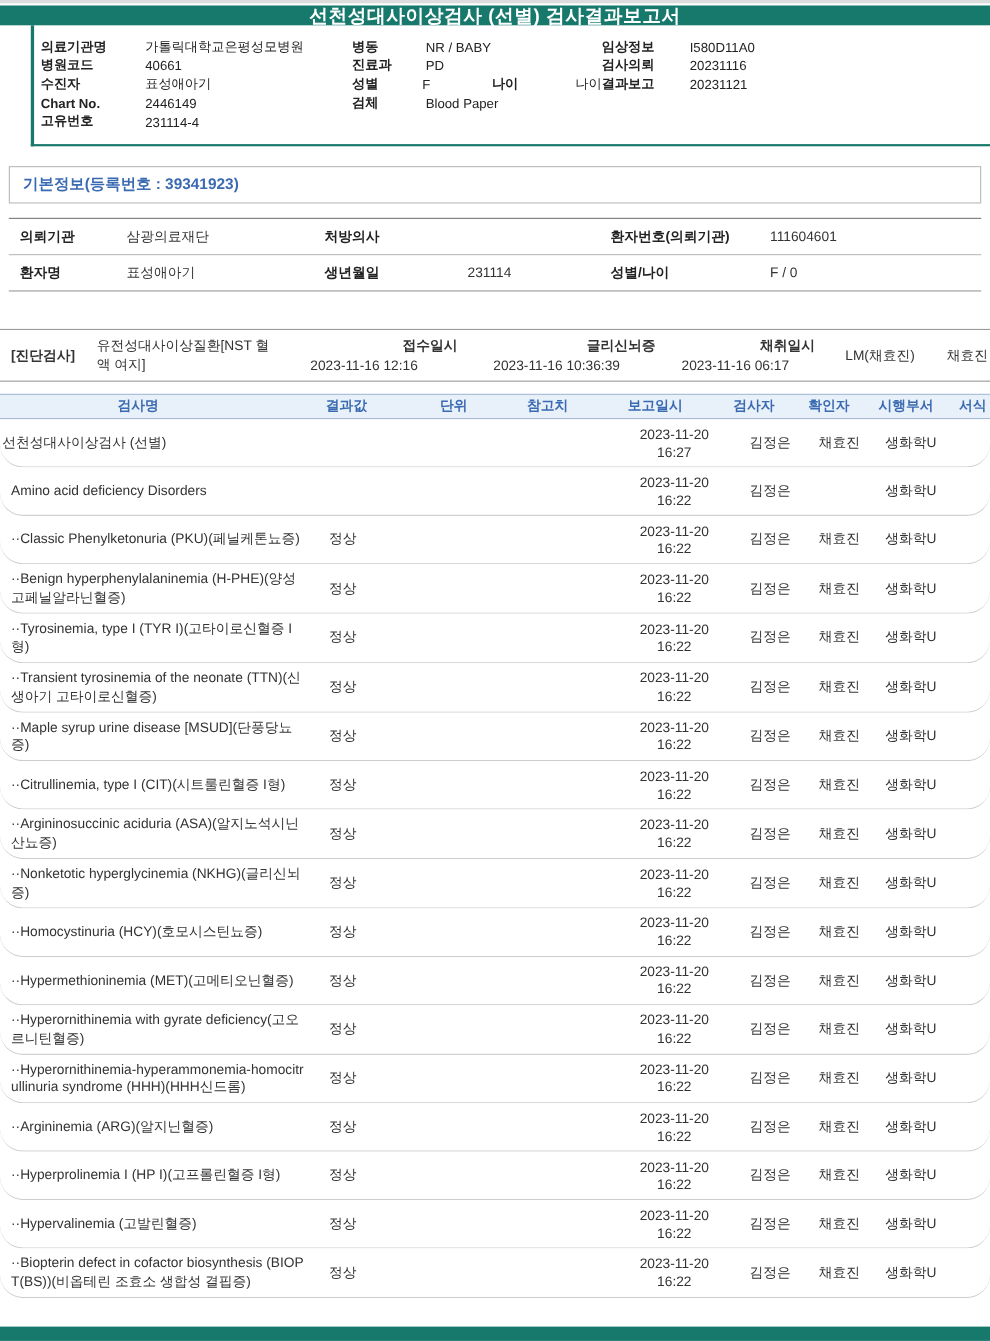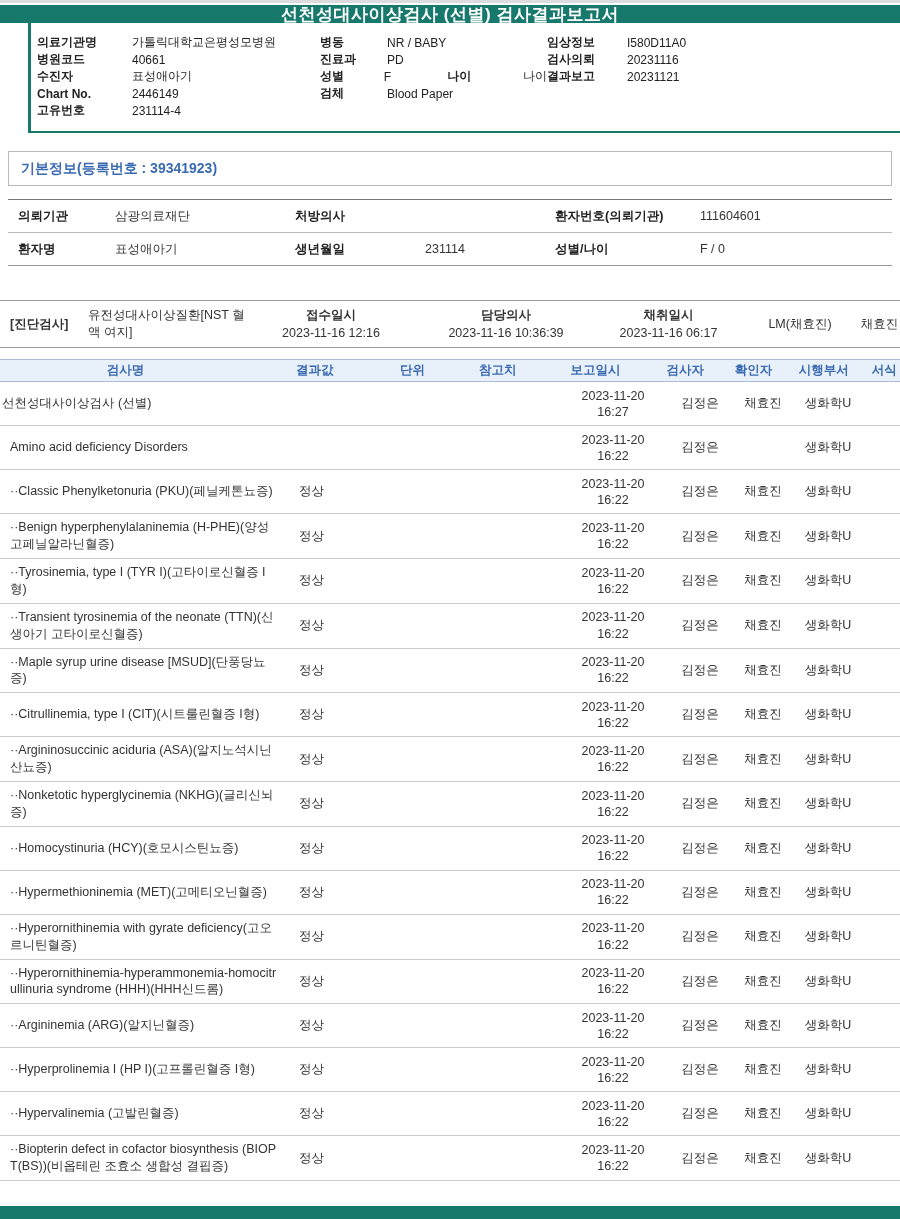--- a/index.html
+++ b/index.html
@@ -48,33 +48,33 @@
     margin-top:34px;border-top:1px solid #999;border-bottom:1px solid #999;
     display:flex;align-items:center;min-height:47px;font-size:12.5px;padding:5px 0;
   }
   .diag-tag{width:88px;padding-left:10px;font-weight:bold;}
   .diag-name{width:158px;line-height:1.35;}
   .diag-fields{display:flex;}
   .diag-field{text-align:center;line-height:1.45;}
   .diag-field:nth-child(1){width:170px;}
   .diag-field:nth-child(2){width:180px;}
   .diag-field:nth-child(3){width:145px;}
-  .diag-flbl{font-weight:bold;}
+  .diag-flbl{font-weight:bold;text-align:right;}
   .diag-lm{width:118px;text-align:center;}
   .diag-lm2{flex:1;text-align:center;}
   
   .rt-head{
     display:flex;margin-top:11px;background:var(--hbg);
     border-top:1px solid #a8bcd8;border-bottom:1px solid #a8bcd8;
     color:var(--blue);font-weight:bold;font-size:12.5px;height:23px;align-items:center;gap:12px;
   }
   .hc{text-align:center;}
   .w0{width:281px}.w1{width:116px}.w2{width:76px}.w3{width:88px}.w4{width:104px}
   .w5{width:70px}.w6{width:56px}.w7{width:74px}.w8{width:35px}
-  .rt-row{display:flex;align-items:center;min-height:44px;border-bottom:1px solid var(--line);font-size:12.5px;}
+  .rt-row{display:flex;align-items:center;min-height:44px;border-bottom:1px solid var(--line);font-size:12.5px;border-radius:21px;}
   .c-name{padding:5px 2px;line-height:1.35;word-break:break-all;}
   .c-name.ind{padding-left:10px;}
   .c-result{padding-left:18px;}
   .c-report{text-align:center;line-height:1.3;}
   .c-center{text-align:center;}
   .bottom-bar{position:absolute;left:0;bottom:0;width:100%;height:13px;background:var(--teal);}
 </style>
 </head>
 <body>
 
@@ -168,21 +168,21 @@
 
 <div class="diag">
   <div class="diag-tag">[진단검사]</div>
   <div class="diag-name">유전성대사이상질환[NST 혈액 여지]</div>
   <div class="diag-fields" id="diag-fields">
       <div class="diag-field">
         <div class="diag-flbl">접수일시</div>
         <div class="diag-fval">2023-11-16 12:16</div>
       </div>
       <div class="diag-field">
-        <div class="diag-flbl">담당의사</div>
+        <div class="diag-flbl">글리신뇌증</div>
         <div class="diag-fval">2023-11-16 10:36:39</div>
       </div>
       <div class="diag-field">
         <div class="diag-flbl">채취일시</div>
         <div class="diag-fval">2023-11-16 06:17</div>
       </div>
     </div>
   <div class="diag-lm">LM(채효진)</div>
   <div class="diag-lm2">채효진</div>
 </div>

